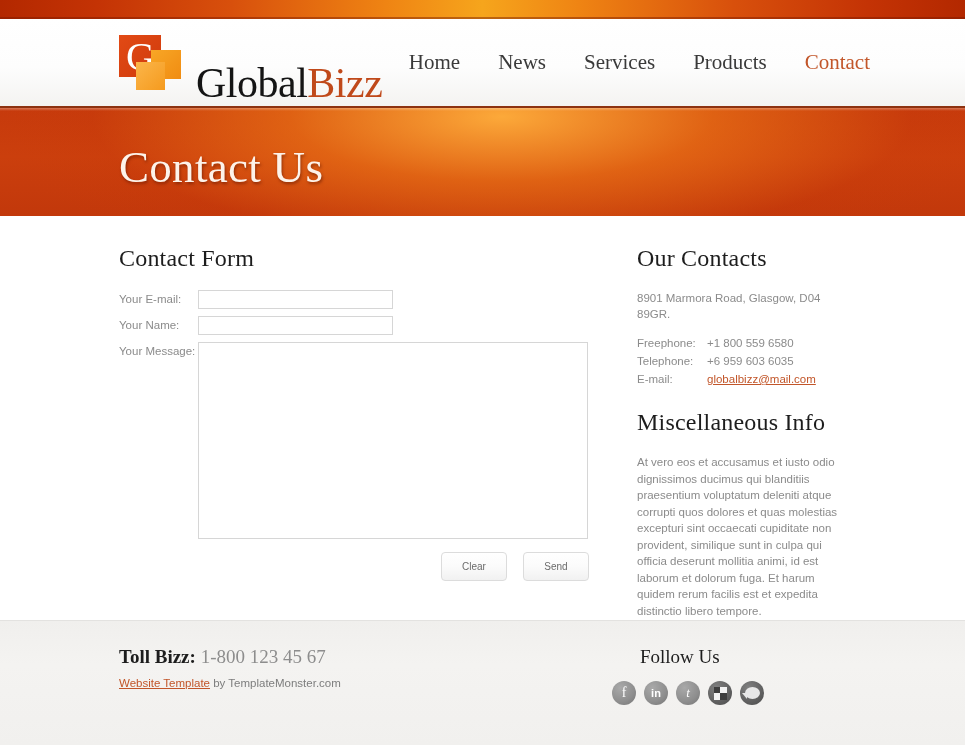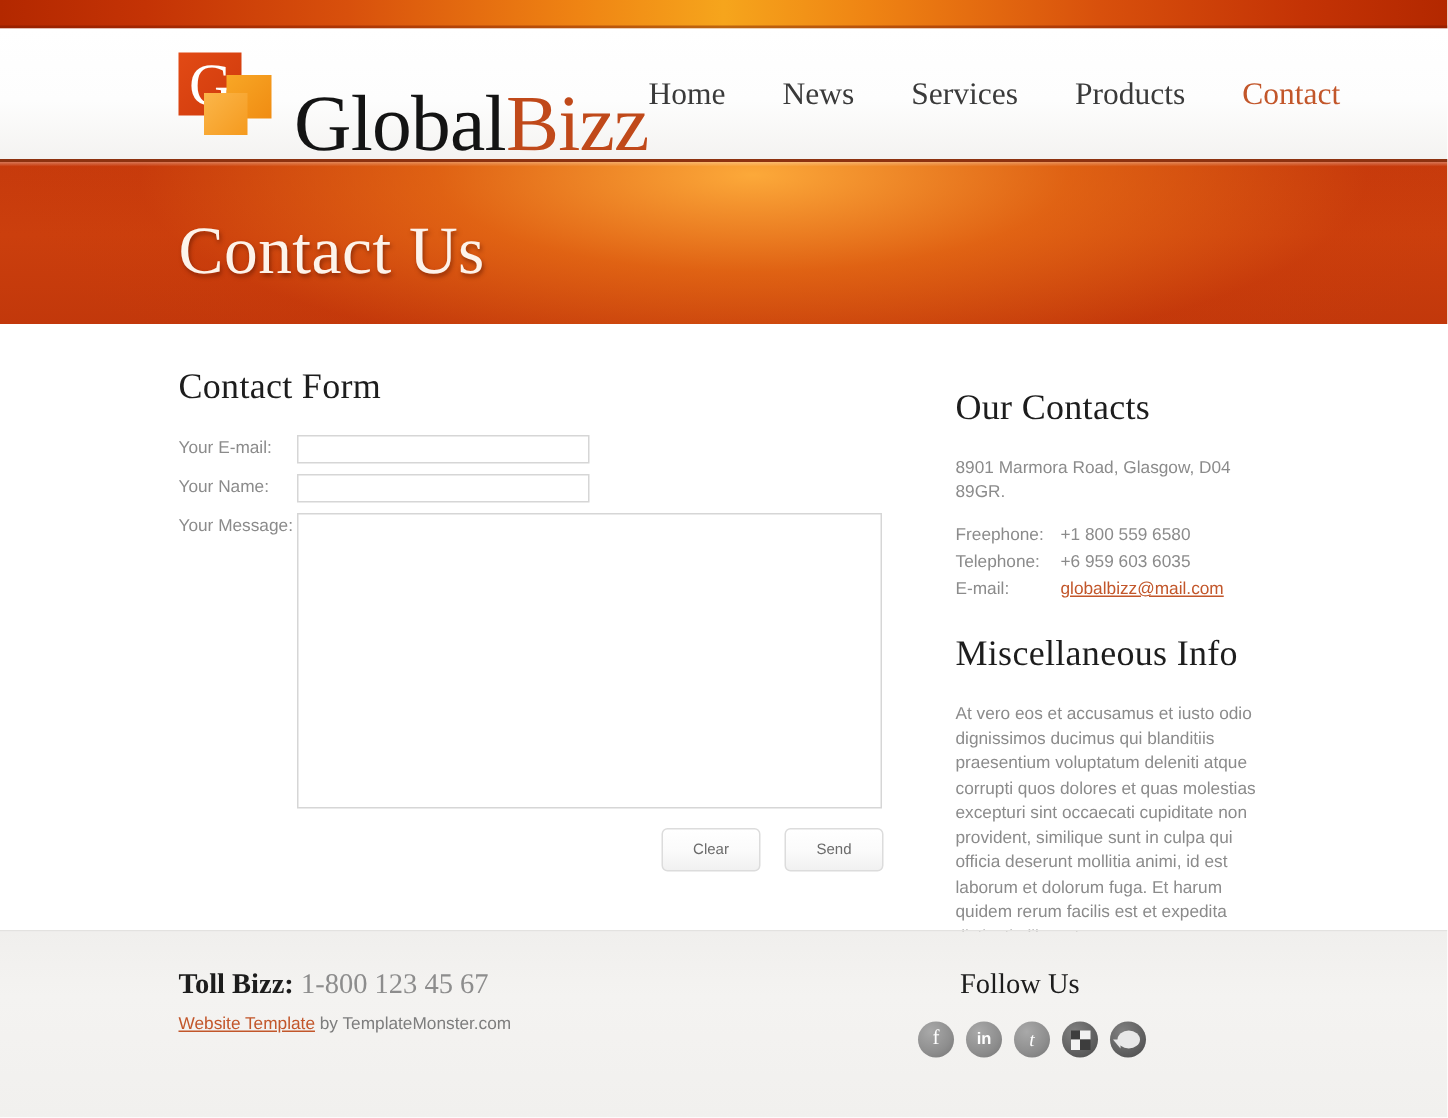--- a/index.html
+++ b/index.html
@@ -76,21 +76,21 @@
   }
   .logo-sq-front {
     position: absolute;
     left: 17px; top: 27px;
     width: 29px; height: 28px;
     background: linear-gradient(135deg, #fbb64a 0%, #f59a1e 100%);
   }
 
   .logo-text {
     font-family: "Liberation Serif", serif;
-    font-size: 53px;
+    font-size: 42px;
     letter-spacing: -0.5px;
     white-space: nowrap;
     margin-top: 40px;
   }
   .logo-text .global { color: #141414; }
   .logo-text .bizz { color: #c0491a; }
 
   .nav {
     margin-left: auto;
     margin-right: 95px;
@@ -147,21 +147,21 @@
 
   .contact-form-col {
     position: absolute;
     left: 119px;
     top: 29px;
     width: 480px;
   }
   .contacts-col {
     position: absolute;
     left: 637px;
-    top: 43px;
+    top: 29px;
     width: 215px;
   }
 
   h2.section-title {
     font-family: "Liberation Serif", serif;
     font-size: 24px;
     font-weight: normal;
     color: #1d1d1d;
     margin-bottom: 18px;
     letter-spacing: 0.2px;

